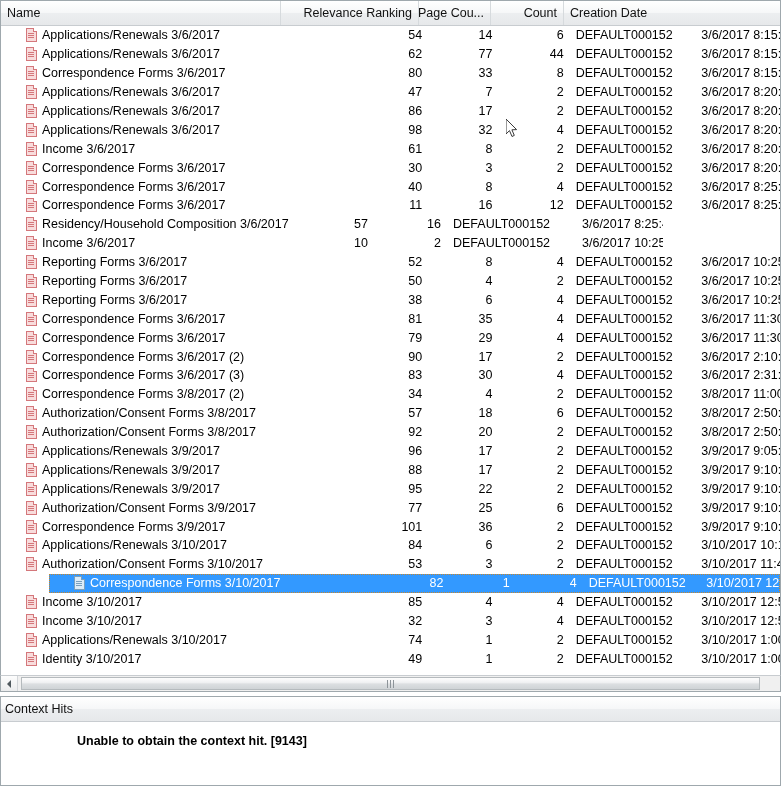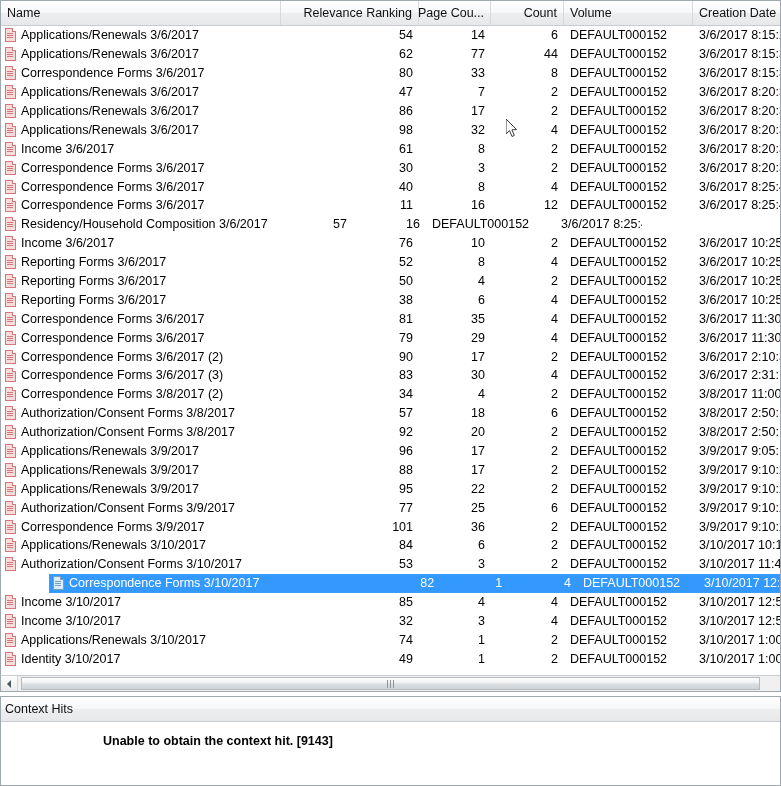--- a/index.html
+++ b/index.html
@@ -74,20 +74,21 @@
     flex: 1 1 auto;
     overflow: hidden;
     background: #ffffff;
     position: relative;
   }
   .row {
     display: flex;
     height: 18.9px;
     align-items: center;
     box-sizing: border-box;
+    padding-left: 21px;
   }
   .row.selected {
     background: #3399ff;
     color: #ffffff;
     outline: 1px dotted #c8862a;
     outline-offset: -1px;
     margin-left: 48px;
   }
   .cell {
     box-sizing: border-box;
@@ -233,21 +234,21 @@
   .context-body {
     flex: 1 1 auto;
     background: #ffffff;
     padding-top: 12px;
     overflow: hidden;
   }
   .context-message {
     font-weight: bold;
     font-size: 12.5px;
     color: #000000;
-    padding-left: 102px;
+    padding-left: 76px;
   }
 
   
   .cursor {
     position: absolute;
     width: 12px;
     height: 19px;
     pointer-events: none;
     z-index: 50;
   }
@@ -257,21 +258,20 @@
 
 <div id="app">
 
   <div class="grid-panel">
 
     <div class="grid-header" id="grid-header">
         <div class="hcell c-name">Name</div>
         <div class="hcell c-rel num">Relevance Ranking</div>
         <div class="hcell c-page num">Page Cou...</div>
         <div class="hcell c-count num">Count</div>
-        <div class="hcell c-vol">Volume</div>
         <div class="hcell c-date">Creation Date</div>
       </div>
 
     <div class="grid-body" id="grid-body">
       <svg class="cursor" style="left:505px; top:93px;" viewBox="0 0 12 19" width="12" height="19">
         <polygon points="0,0 0,15 3.5,11.6 6,17.5 8.3,16.4 5.9,10.8 10.6,10.6" fill="#ffffff" stroke="#3a3a3a" stroke-width="1"></polygon>
       </svg>
     <div class="row">
           <div class="cell c-name name-cell">
             <span class="file-icon">
@@ -486,21 +486,20 @@
               <span class="page"></span>
               <span class="fold"></span>
               <span class="lines">
                 <i></i>
                 <i></i>
                 <i></i>
               </span>
             </span>
             <span>Income 3/6/2017</span>
           </div>
-          <div class="cell c-rel num">76</div>
           <div class="cell c-page num">10</div>
           <div class="cell c-count num">2</div>
           <div class="cell c-vol">DEFAULT000152</div>
           <div class="cell c-date">3/6/2017 10:25:3</div>
         </div>
         <div class="row">
           <div class="cell c-name name-cell">
             <span class="file-icon">
               <span class="page"></span>
               <span class="fold"></span>

